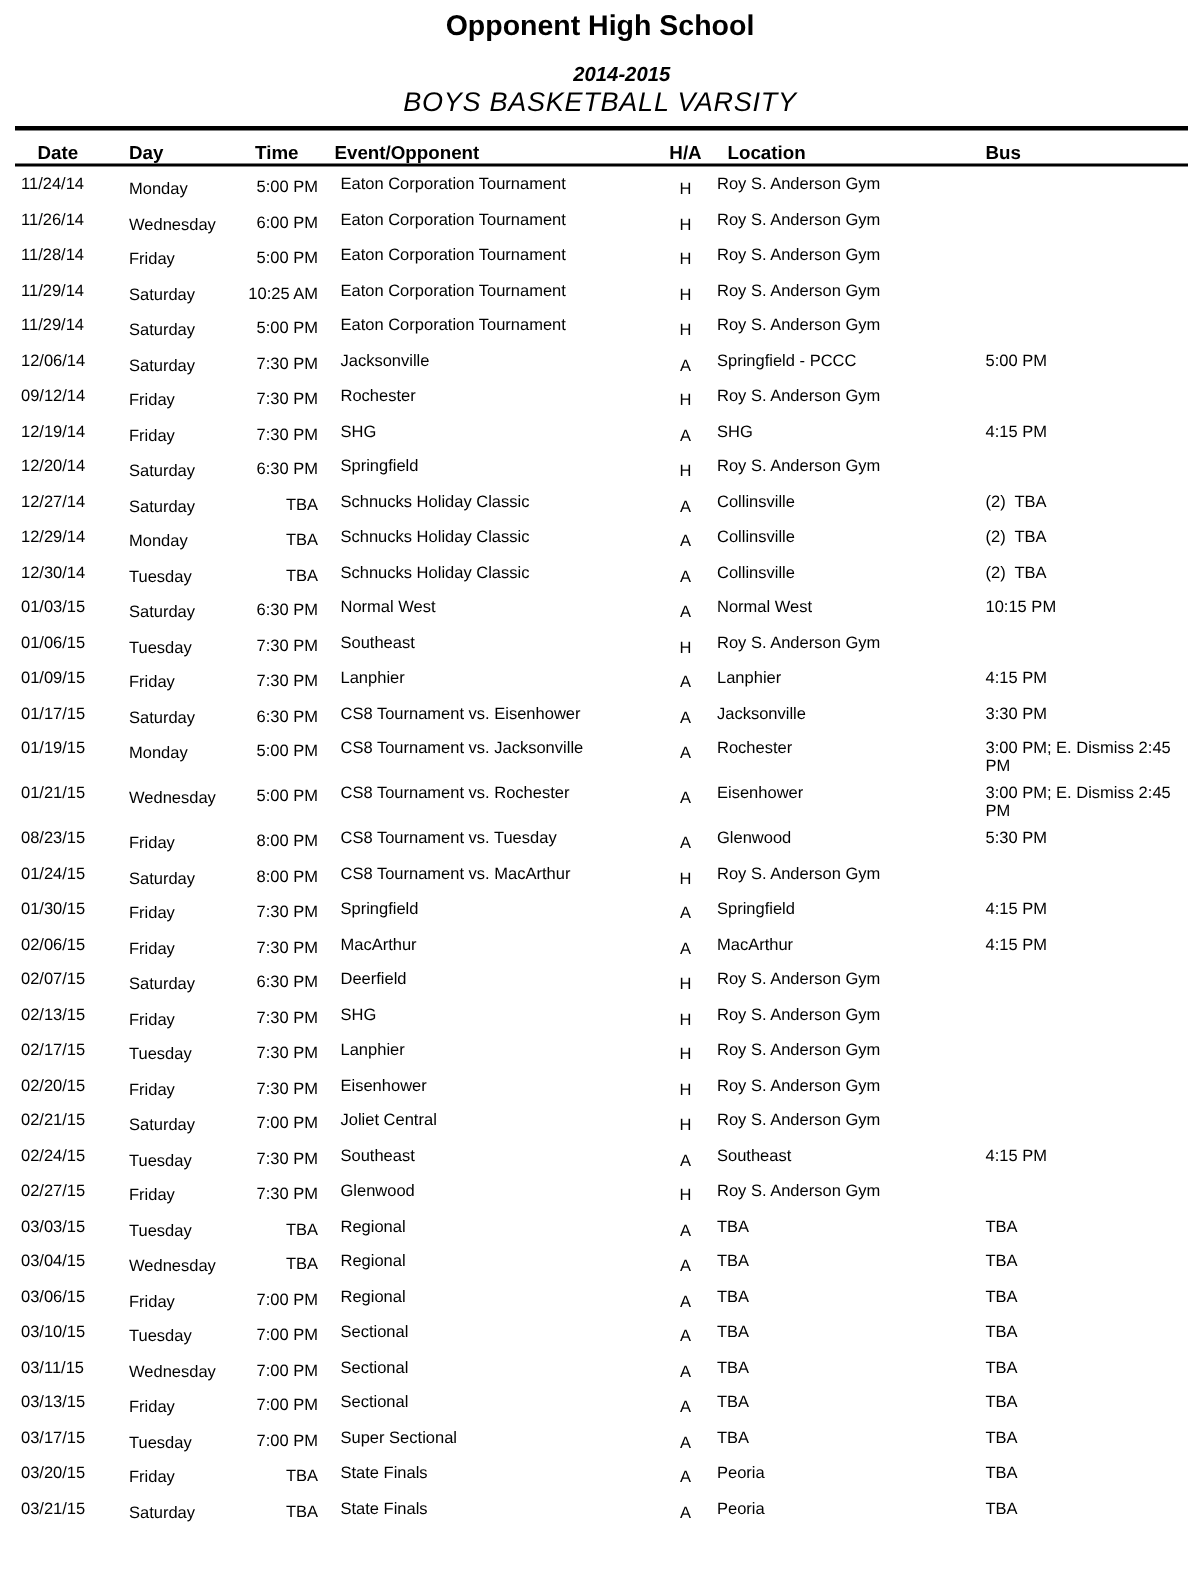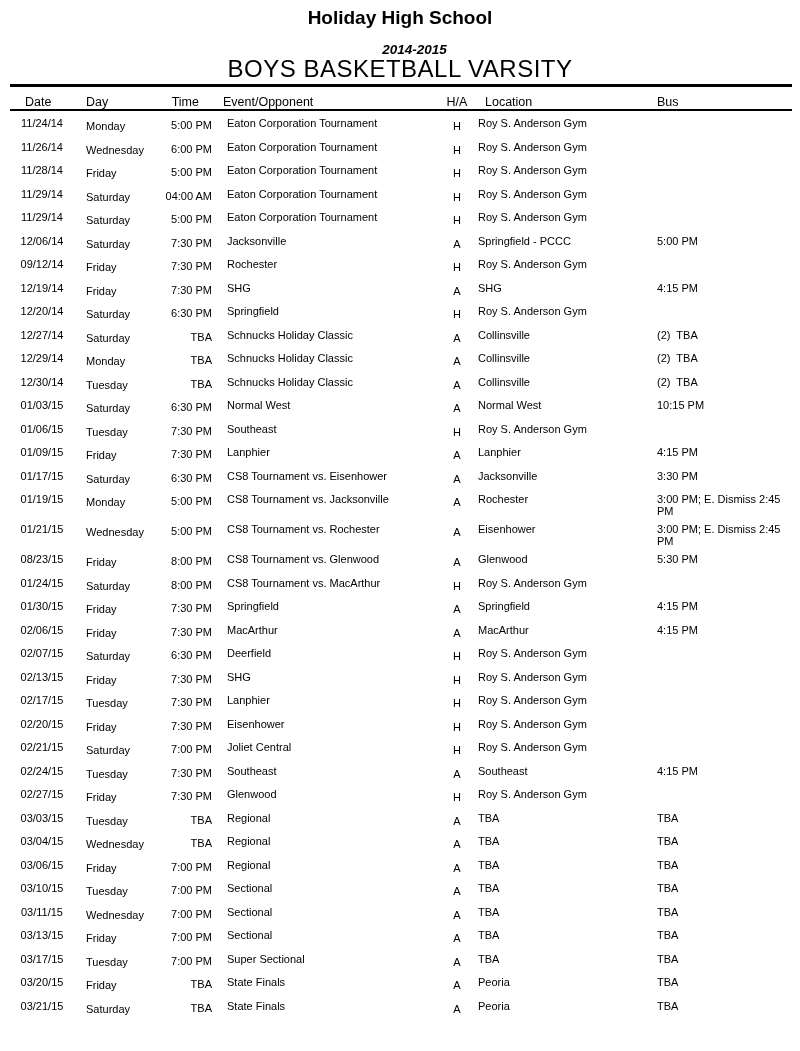--- a/index.html
+++ b/index.html
@@ -9,59 +9,59 @@
     color: #000;
     -webkit-font-smoothing: antialiased;
   }
   .page { position: relative; width: 800px; height: 1051px; overflow: hidden; }
 
   
   .titles { padding-top: 6px; text-align: center; }
   .school   { font-size: 19px; line-height: 23px; font-weight: bold; }
   .doc-title{ font-size: 22px; line-height: 26px; font-weight: bold; letter-spacing: 0.5px; }
   .season   { margin-top: 13px; font-size: 13.5px; line-height: 15px; font-weight: bold; font-style: italic; margin-left: 29px; }
-  .team     { font-size: 24px; line-height: 23px; letter-spacing: 0.5px; }
+  .team     { font-size: 18px; line-height: 23px; font-style: italic; letter-spacing: 0.5px; }
 
   
   .rule { margin-left: 10px; width: 782px; background: #000; }
   .rule.thick { height: 3px; margin-top: 4px; }
   .rule.thin  { height: 2px; }
 
   
   .sheet { margin-left: 14px; width: 776px; }
   .thead, .row {
     display: grid;
     grid-template-columns: 72px 79px 47px 228px 34px 180px 136px;
   }
-  .thead { padding-top: 8px; height: 14px; font-size: 12.5px; font-weight: normal; line-height: 14px; }
+  .thead { padding-top: 8px; height: 14px; font-size: 12.5px; font-weight: bold; line-height: 14px; }
   .thead .date  { padding-left: 11px; }
   .thead .time  { text-align: right; padding-right: 13px; }
   .thead .event { padding-left: 11px; }
   .thead .ha    { text-align: center; }
   .thead .location { padding-left: 11px; }
   .thead .bus   { padding-left: 3px; }
 
   .row { min-height: 23.5px; padding-top: 6px; box-sizing: border-box;
          font-size: 11px; line-height: 12px; align-items: start; }
   .row .c { white-space: pre-wrap; }
-  .row .date  { text-align: center; padding-right: 16px; }
+  .row .date  { text-align: left; padding-right: 16px; }
   .row .day   { text-align: left; position: relative; top: 3px; padding-right: 10px; }
   .row .time  { text-align: right; position: relative; top: 2px; }
   .row .event { padding-left: 15px; }
   .row .ha    { text-align: center; position: relative; top: 3px; }
   .row .location { padding-left: 4px; }
   .row .bus   { padding-left: 3px; padding-right: 2px; }
 </style>
 </head>
 <body>
 
 <div class="page">
 
   <header class="titles">
-    <div class="school">Holiday High School</div>
+    <div class="school">Opponent High School</div>
     <div class="season">2014-2015</div>
     <div class="team">BOYS BASKETBALL VARSITY</div>
   </header>
 
   <div class="rule thick"></div>
 
   <div class="sheet">
     <div class="thead">
       <div class="c date">Date</div>
       <div class="c day">Day</div>
@@ -102,21 +102,21 @@
     <div class="c time">5:00 PM</div>
     <div class="c event">Eaton Corporation Tournament</div>
     <div class="c ha">H</div>
     <div class="c location">Roy S. Anderson Gym</div>
     <div class="c bus"></div>
   </div>
 
   <div class="row">
     <div class="c date">11/29/14</div>
     <div class="c day">Saturday</div>
-    <div class="c time">04:00 AM</div>
+    <div class="c time">10:25 AM</div>
     <div class="c event">Eaton Corporation Tournament</div>
     <div class="c ha">H</div>
     <div class="c location">Roy S. Anderson Gym</div>
     <div class="c bus"></div>
   </div>
 
   <div class="row">
     <div class="c date">11/29/14</div>
     <div class="c day">Saturday</div>
     <div class="c time">5:00 PM</div>
@@ -253,21 +253,21 @@
     <div class="c event">CS8 Tournament vs. Rochester</div>
     <div class="c ha">A</div>
     <div class="c location">Eisenhower</div>
     <div class="c bus">3:00 PM; E. Dismiss 2:45 PM</div>
   </div>
 
   <div class="row">
     <div class="c date">08/23/15</div>
     <div class="c day">Friday</div>
     <div class="c time">8:00 PM</div>
-    <div class="c event">CS8 Tournament vs. Glenwood</div>
+    <div class="c event">CS8 Tournament vs. Tuesday</div>
     <div class="c ha">A</div>
     <div class="c location">Glenwood</div>
     <div class="c bus">5:30 PM</div>
   </div>
 
   <div class="row">
     <div class="c date">01/24/15</div>
     <div class="c day">Saturday</div>
     <div class="c time">8:00 PM</div>
     <div class="c event">CS8 Tournament vs. MacArthur</div>

